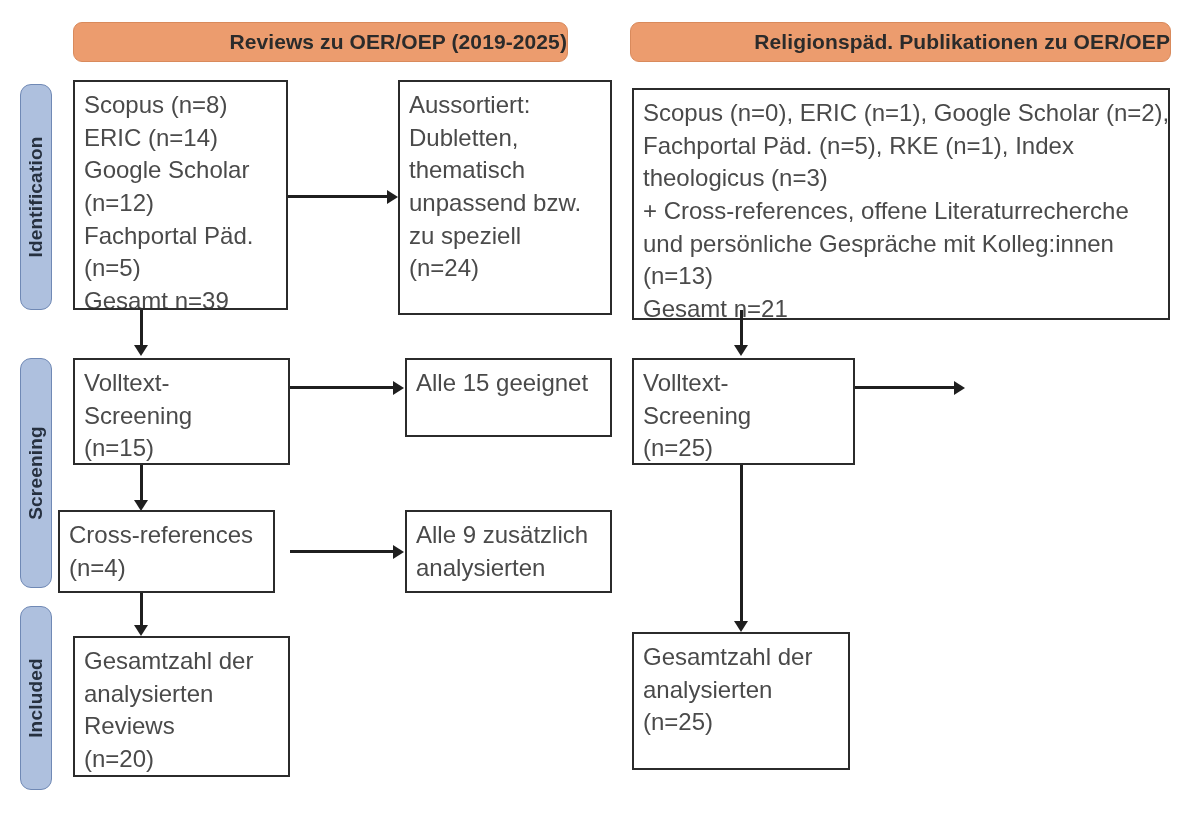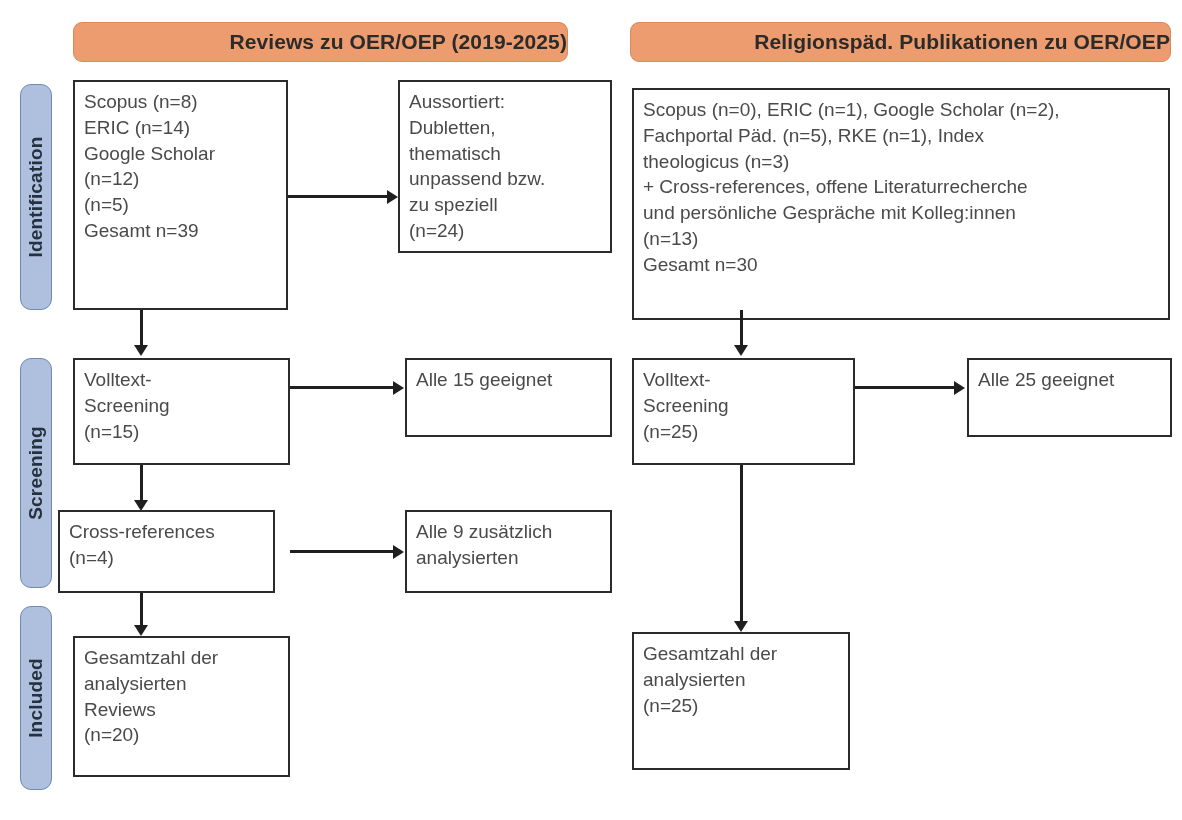--- a/index.html
+++ b/index.html
@@ -56,21 +56,21 @@
     letter-spacing: 0.2px;
   }
 
   
   .fbox {
     position: absolute;
     background: #ffffff;
     border: 2.5px solid #2b2b2b;
     box-sizing: border-box;
     padding: 7px 9px 6px 9px;
-    font-size: 19px;
+    font-size: 24px;
     line-height: 1.36;
     color: #4a4a4a;
     overflow: hidden;
   }
   .fbox .ln { display: block; white-space: nowrap; }
 
   
   .vline {
     position: absolute;
     width: 3px;
@@ -121,25 +121,26 @@
 
   <div class="stage-pill" style="left:20px; top:606px; width:32px; height:184px;">
     <span>Included</span>
   </div>
 
   <div class="fbox" style="left:73px; top:80px; width:215px; height:230px;">
     <span class="ln">Scopus (n=8)</span>
     <span class="ln">ERIC (n=14)</span>
     <span class="ln">Google Scholar</span>
     <span class="ln">(n=12)</span>
+    <span class="ln">Fachportal Päd.</span>
     <span class="ln">(n=5)</span>
     <span class="ln">Gesamt n=39</span>
   </div>
 
-  <div class="fbox" style="left:398px; top:80px; width:214px; height:173px;">
+  <div class="fbox" style="left:398px; top:80px; width:214px; height:235px;">
     <span class="ln">Aussortiert:</span>
     <span class="ln">Dubletten,</span>
     <span class="ln">thematisch</span>
     <span class="ln">unpassend bzw.</span>
     <span class="ln">zu speziell</span>
     <span class="ln">(n=24)</span>
   </div>
 
   <div class="hline" style="left:288px; top:195px; width:100px;"></div>
   <div class="arrow-right" style="left:387px; top:189.5px;"></div>
@@ -186,35 +187,32 @@
     <span class="ln">(n=20)</span>
   </div>
 
   <div class="fbox" style="left:632px; top:88px; width:538px; height:232px;">
     <span class="ln">Scopus (n=0), ERIC (n=1), Google Scholar (n=2),</span>
     <span class="ln">Fachportal Päd. (n=5), RKE (n=1), Index</span>
     <span class="ln">theologicus (n=3)</span>
     <span class="ln">+ Cross-references, offene Literaturrecherche</span>
     <span class="ln">und persönliche Gespräche mit Kolleg:innen</span>
     <span class="ln">(n=13)</span>
-    <span class="ln">Gesamt n=30</span>
+    <span class="ln">Gesamt n=21</span>
   </div>
 
   <div class="vline" style="left:740px; top:310px; height:36px;"></div>
   <div class="arrow-down" style="left:734px; top:345px;"></div>
 
   <div class="fbox" style="left:632px; top:358px; width:223px; height:107px;">
     <span class="ln">Volltext-</span>
     <span class="ln">Screening</span>
     <span class="ln">(n=25)</span>
   </div>
 
-  <div class="fbox" style="left:967px; top:358px; width:205px; height:79px;">
-    <span class="ln">Alle 25 geeignet</span>
-  </div>
 
   <div class="hline" style="left:855px; top:386px; width:100px;"></div>
   <div class="arrow-right" style="left:954px; top:380.5px;"></div>
 
   <div class="vline" style="left:740px; top:465px; height:157px;"></div>
   <div class="arrow-down" style="left:734px; top:621px;"></div>
 
   <div class="fbox" style="left:632px; top:632px; width:218px; height:138px;">
     <span class="ln">Gesamtzahl der</span>
     <span class="ln">analysierten</span>

